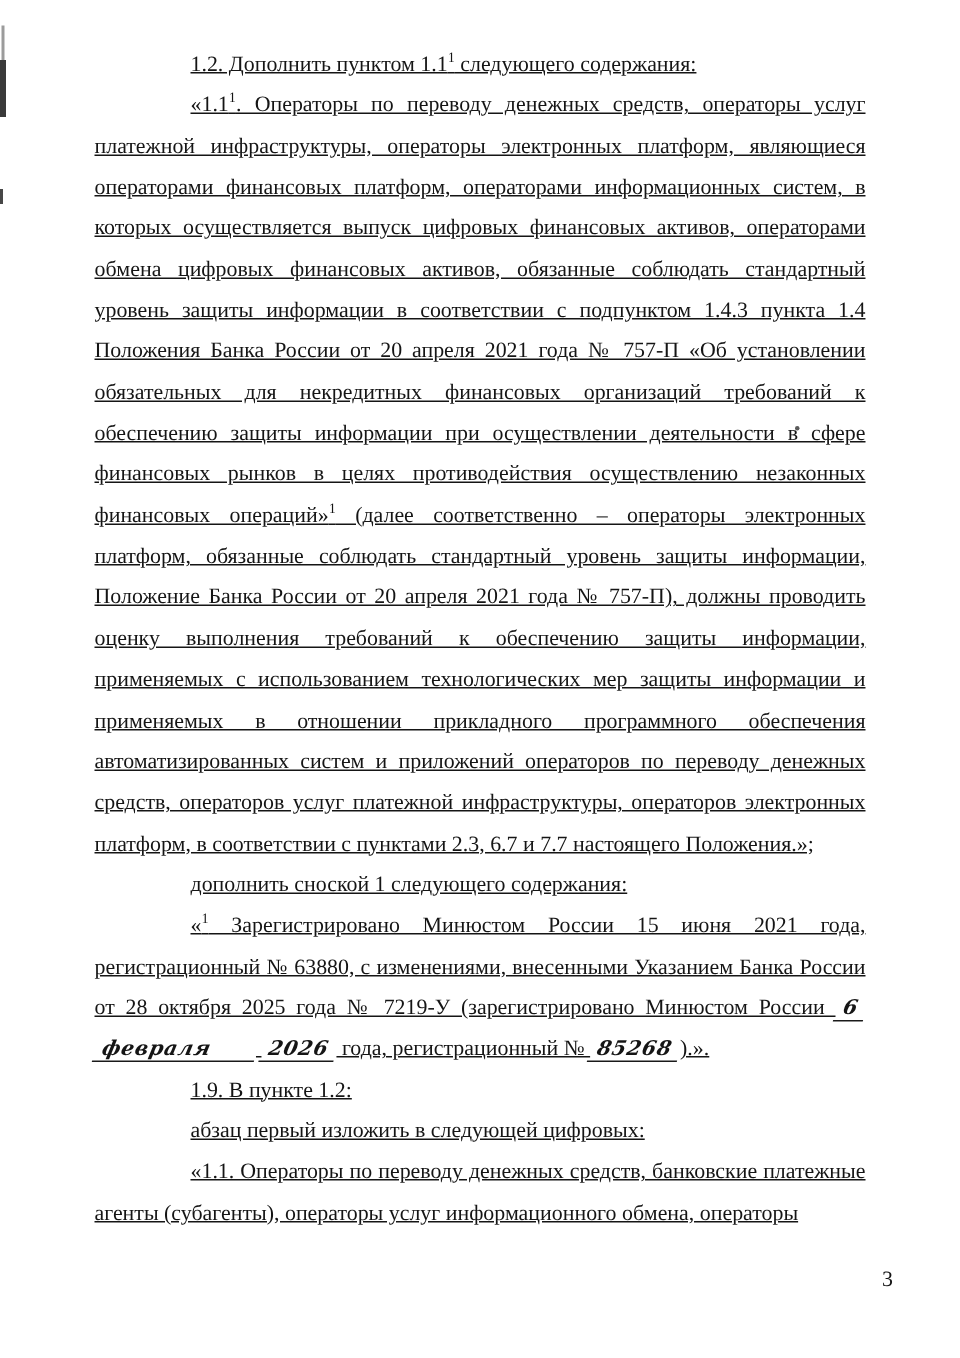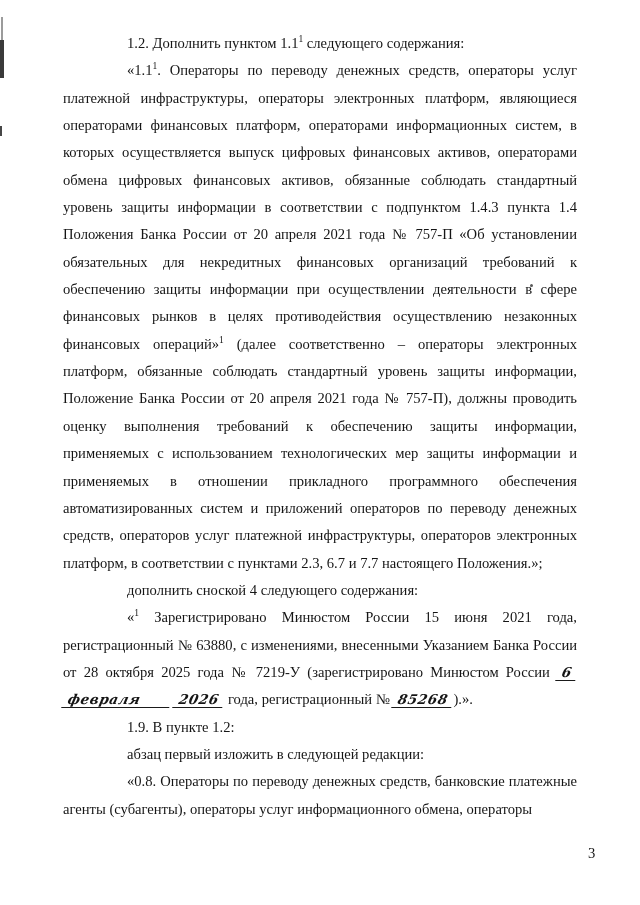--- a/index.html
+++ b/index.html
@@ -13,21 +13,21 @@
   }
   .doc-body {
     position: absolute;
     left: 63px; top: 30px;
     width: 514px;
     text-align: justify;
     font-size: 14.6px;
     line-height: 27.35px;
     -webkit-font-smoothing: antialiased;
   }
-  .para { margin: 0; text-indent: 64px; }
+  .para { margin: 0; text-indent: 64px; text-decoration: underline; }
   sup {
     font-size: 9.5px;
     line-height: 0;
     vertical-align: super;
   }
   .hw {
     display: inline-block;
     font-style: italic;
     font-weight: 600;
     font-family: "DejaVu Serif", serif;
@@ -57,20 +57,20 @@
 <body>
 
 <div class="artifact artifact-bar-light"></div>
 <div class="artifact artifact-bar-dark"></div>
 <div class="artifact artifact-tick"></div>
 <div class="artifact artifact-dot"></div>
 
 <div class="doc-body">
     <p class="para"><span>1.2. Дополнить пунктом 1.1</span><sup>1</sup><span> следующего содержания:</span></p>
     <p class="para"><span>«1.1</span><sup>1</sup><span>. Операторы по переводу денежных средств, операторы услуг платежной инфраструктуры, операторы электронных платформ, являющиеся операторами финансовых платформ, операторами информационных систем, в которых осуществляется выпуск цифровых финансовых активов, операторами обмена цифровых финансовых активов, обязанные соблюдать стандартный уровень защиты информации в соответствии с подпунктом 1.4.3 пункта 1.4 Положения Банка России от 20 апреля 2021 года № 757-П «Об установлении обязательных для некредитных финансовых организаций требований к обеспечению защиты информации при осуществлении деятельности в сфере финансовых рынков в целях противодействия осуществлению незаконных финансовых операций»</span><sup>1</sup><span> (далее соответственно – операторы электронных платформ, обязанные соблюдать стандартный уровень защиты информации, Положение Банка России от 20 апреля 2021 года № 757-П), должны проводить оценку выполнения требований к обеспечению защиты информации, применяемых с использованием технологических мер защиты информации и применяемых в отношении прикладного программного обеспечения автоматизированных систем и приложений операторов по переводу денежных средств, операторов услуг платежной инфраструктуры, операторов электронных платформ, в соответствии с пунктами 2.3, 6.7 и 7.7 настоящего Положения.»;</span></p>
-    <p class="para"><span>дополнить сноской 4 следующего содержания:</span></p>
+    <p class="para"><span>дополнить сноской 1 следующего содержания:</span></p>
     <p class="para"><span>«</span><sup>1</sup><span> Зарегистрировано Минюстом России 15 июня 2021 года, регистрационный № 63880, с изменениями, внесенными Указанием Банка России от 28 октября 2025 года № 7219-У (зарегистрировано Минюстом России </span><span class="hw">6</span><span> </span><span class="hw hw-wide">февраля</span><span> </span><span class="hw">2026</span><span> года, регистрационный № </span><span class="hw">85268</span><span>).».</span></p>
     <p class="para"><span>1.9. В пункте 1.2:</span></p>
-    <p class="para"><span>абзац первый изложить в следующей редакции:</span></p>
-    <p class="para"><span>«0.8. Операторы по переводу денежных средств, банковские платежные агенты (субагенты), операторы услуг информационного обмена, операторы</span></p>
+    <p class="para"><span>абзац первый изложить в следующей цифровых:</span></p>
+    <p class="para"><span>«1.1. Операторы по переводу денежных средств, банковские платежные агенты (субагенты), операторы услуг информационного обмена, операторы</span></p>
   </div>
 
 <div class="page-number">3</div>
 
 </body></html>

